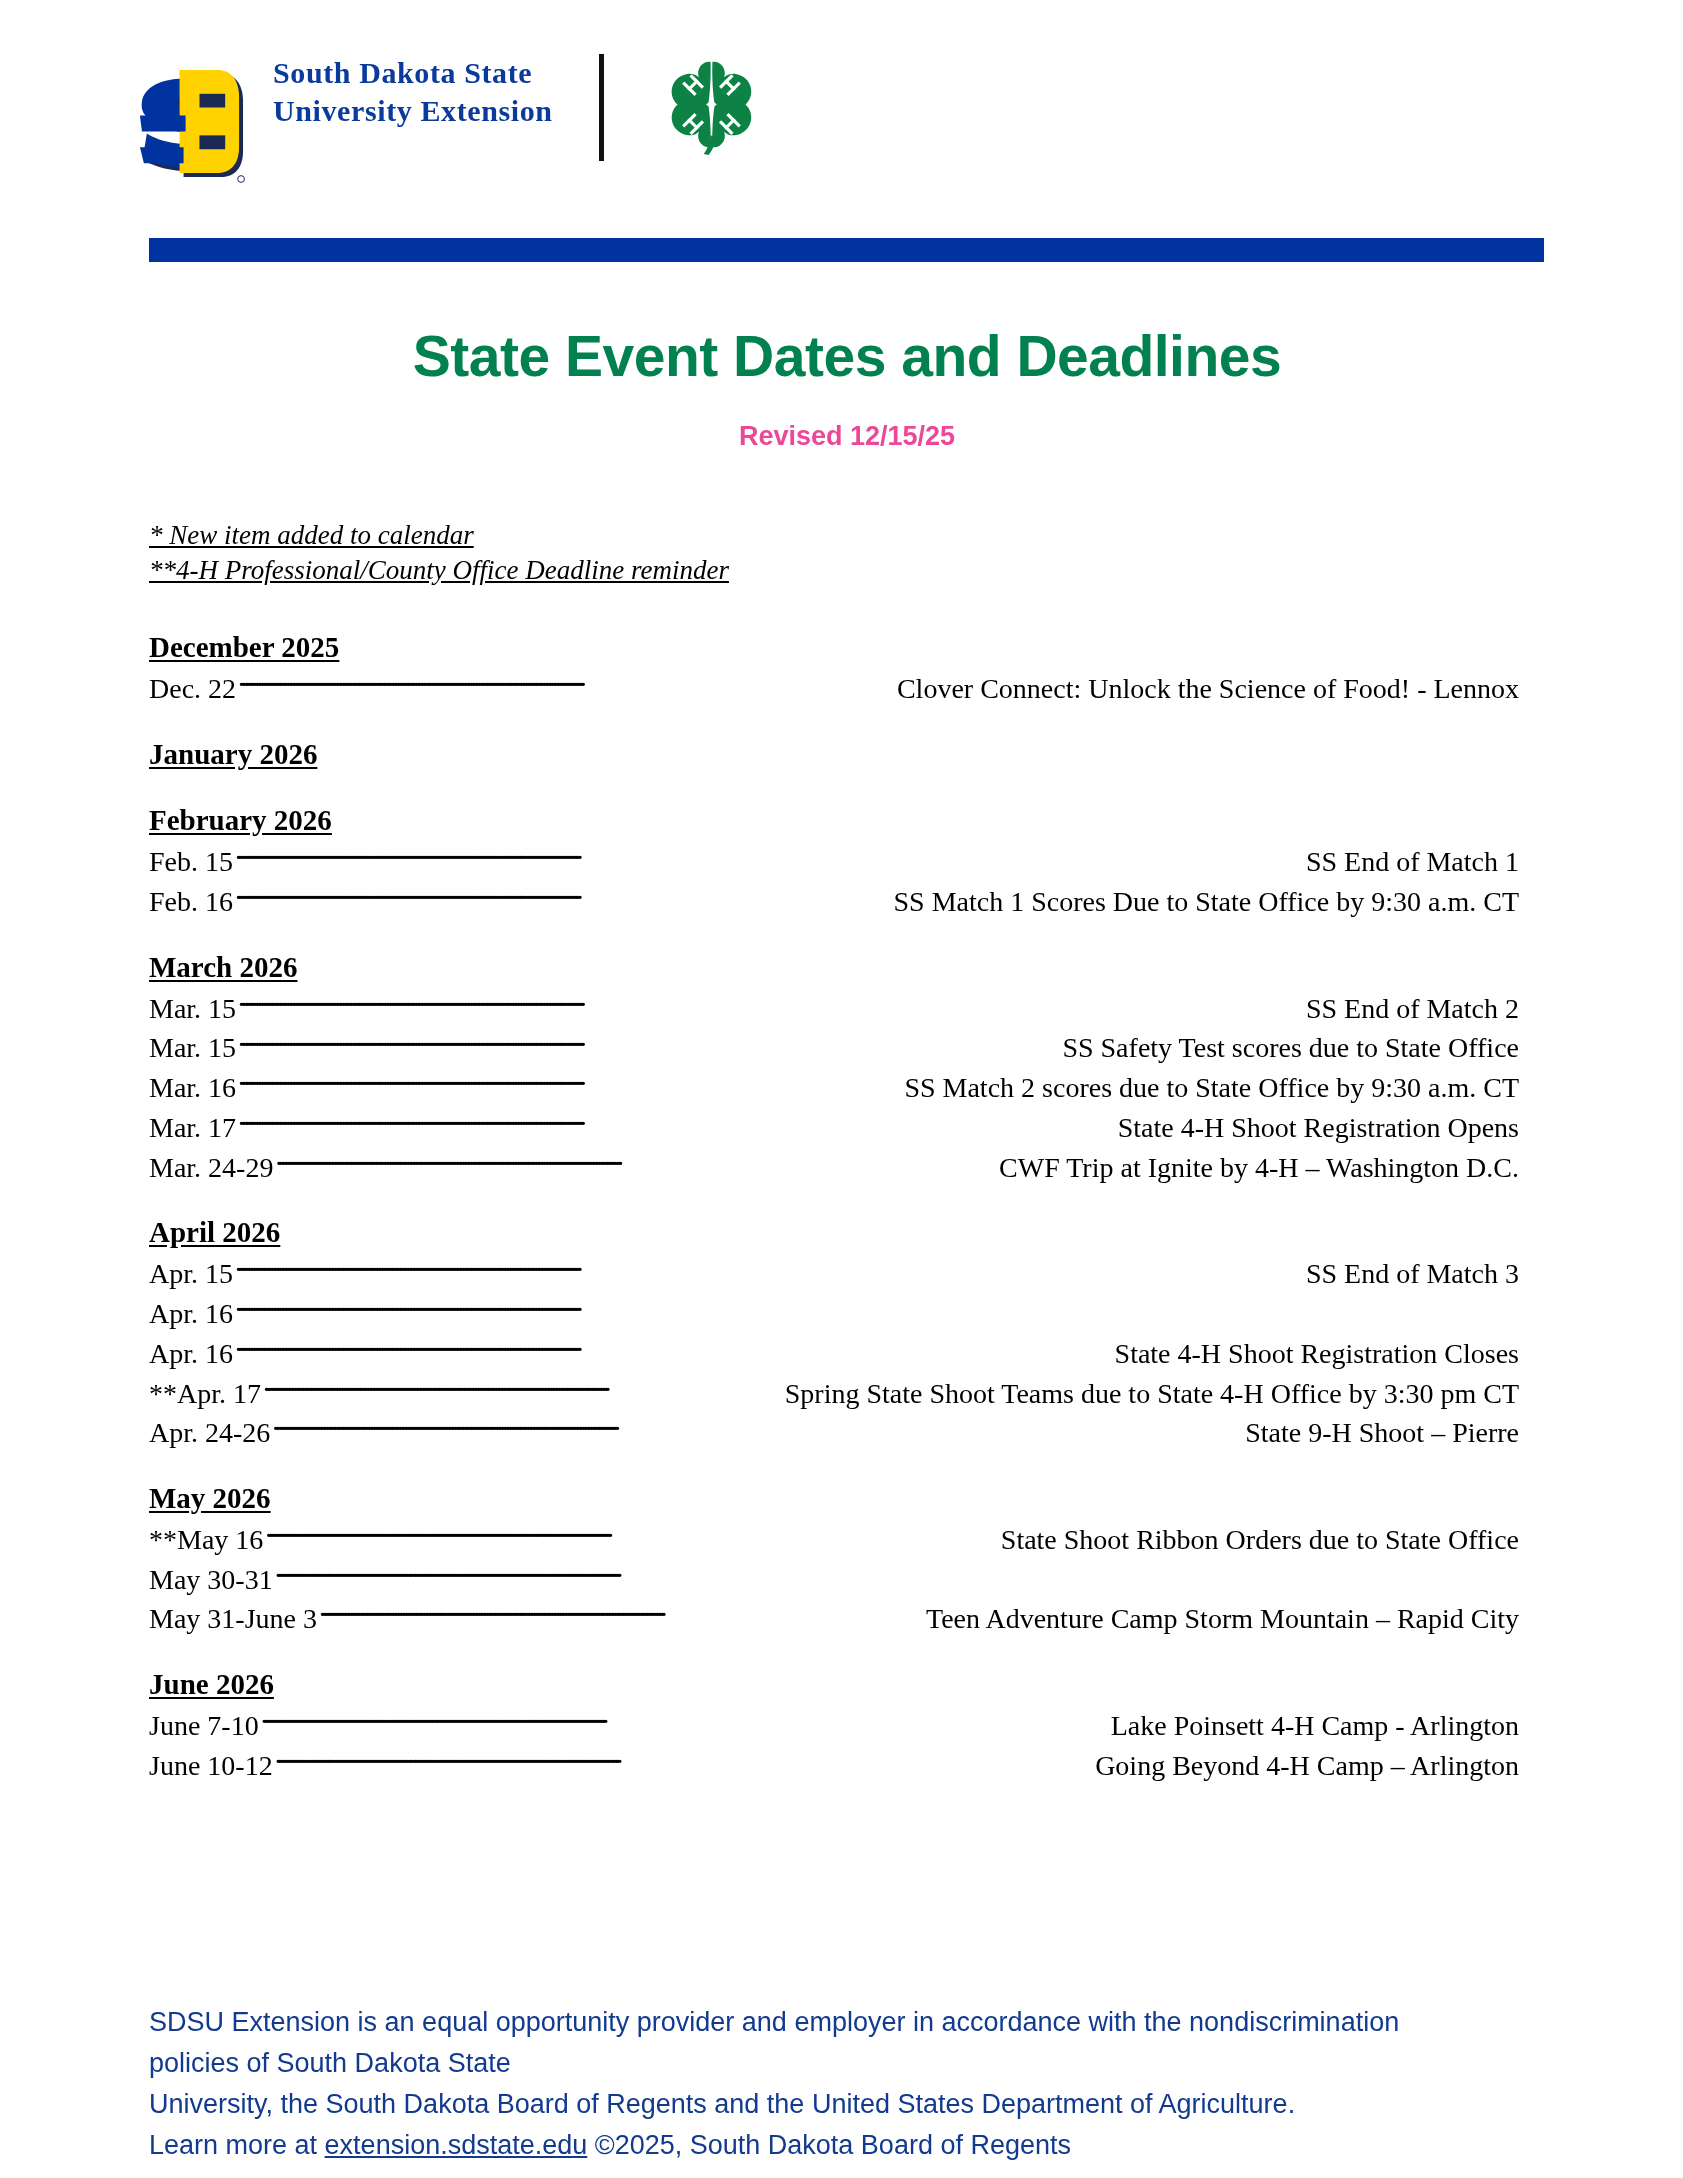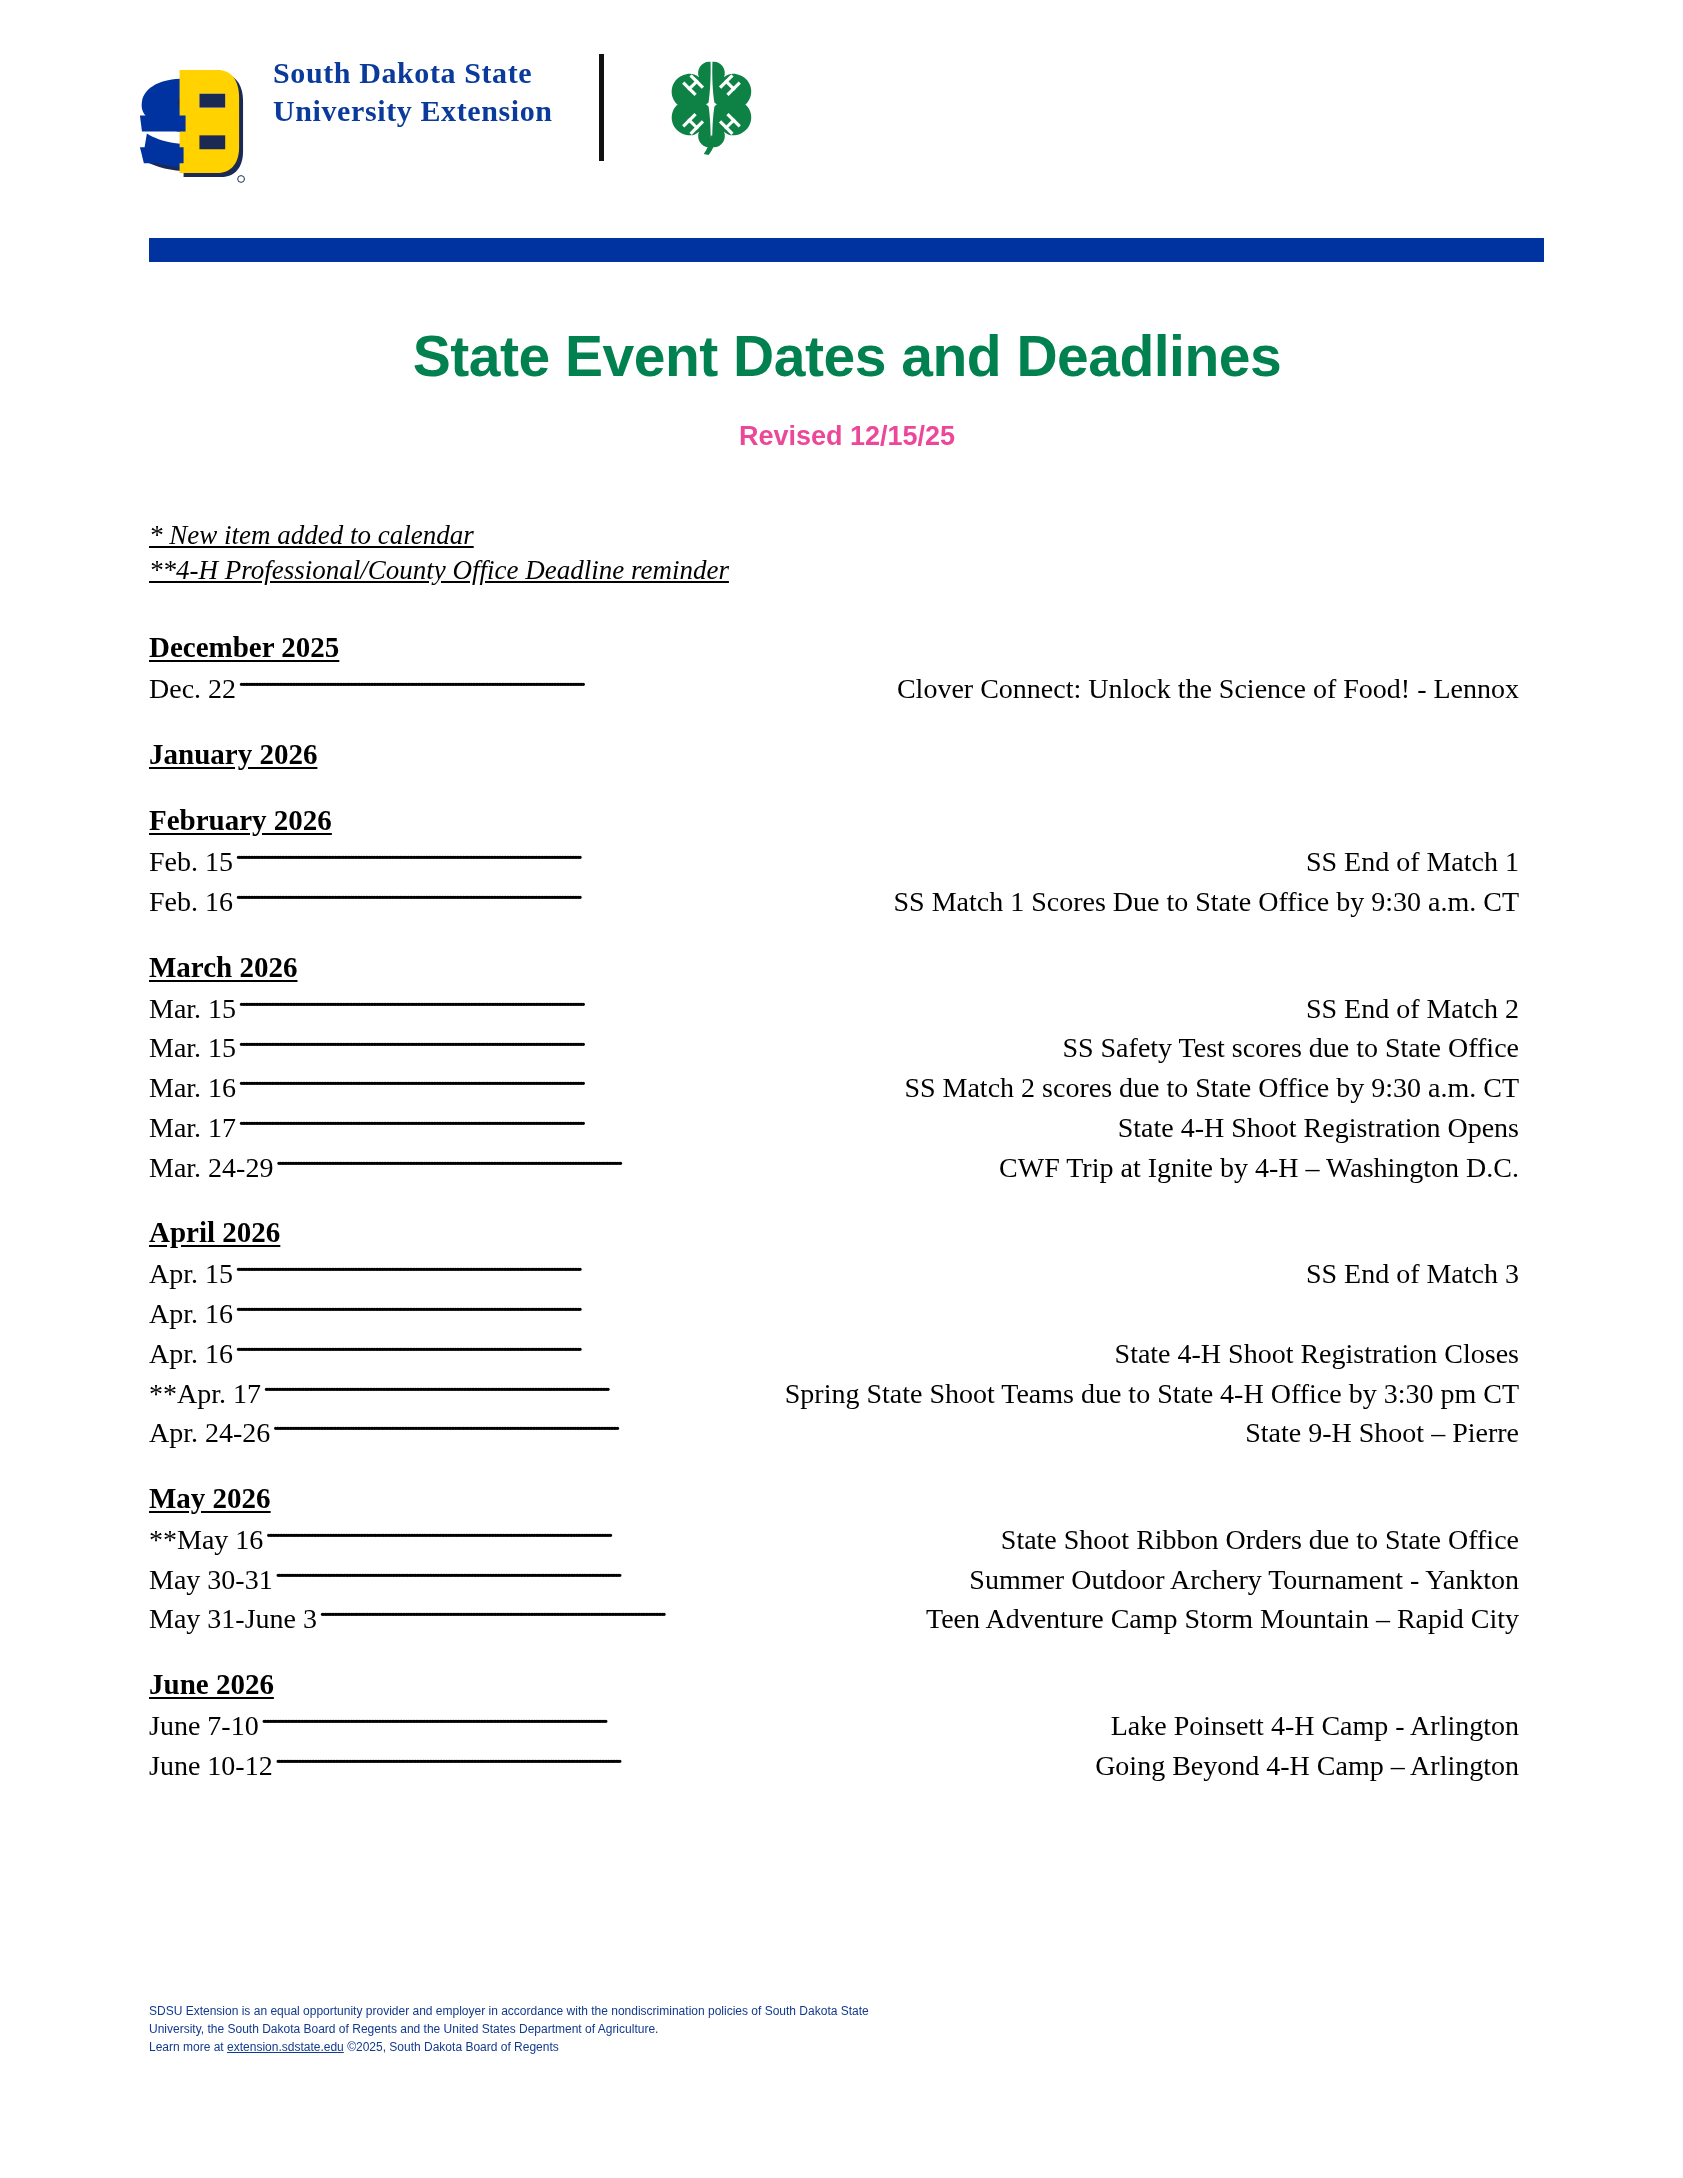--- a/index.html
+++ b/index.html
@@ -167,21 +167,21 @@
   }
 
   
   .footer {
     position: absolute;
     left: 149px;
     top: 2002px;
     width: 1327px;
     color: #123A8F;
     font-family: "Liberation Sans", "DejaVu Sans", sans-serif;
-    font-size: 12px;
+    font-size: 27px;
     line-height: 1.52;
   }
   .footer .fline { display: block; }
   .footer a, .footer .link {
     color: #123A8F;
     text-decoration: underline;
   }
 </style>
 </head>
 <body>
@@ -363,21 +363,20 @@
       <div class="month-block">
         <div class="month-heading-wrap"><span class="month-heading">May 2026</span></div>
         <div class="entry">
           <span class="date">**May 16</span>
           <span class="leader"></span>
           <span class="desc">State Shoot Ribbon Orders due to State Office</span>
         </div>
         <div class="entry">
           <span class="date">May 30-31</span>
           <span class="leader"></span>
-          <span class="desc">Summer Outdoor Archery Tournament - Yankton</span>
         </div>
         <div class="entry">
           <span class="date">May 31-June 3</span>
           <span class="leader"></span>
           <span class="desc">Teen Adventure Camp Storm Mountain – Rapid City</span>
         </div>
       </div>
       <div class="month-spacer"></div>
       <div class="month-block">
         <div class="month-heading-wrap"><span class="month-heading">June 2026</span></div>

